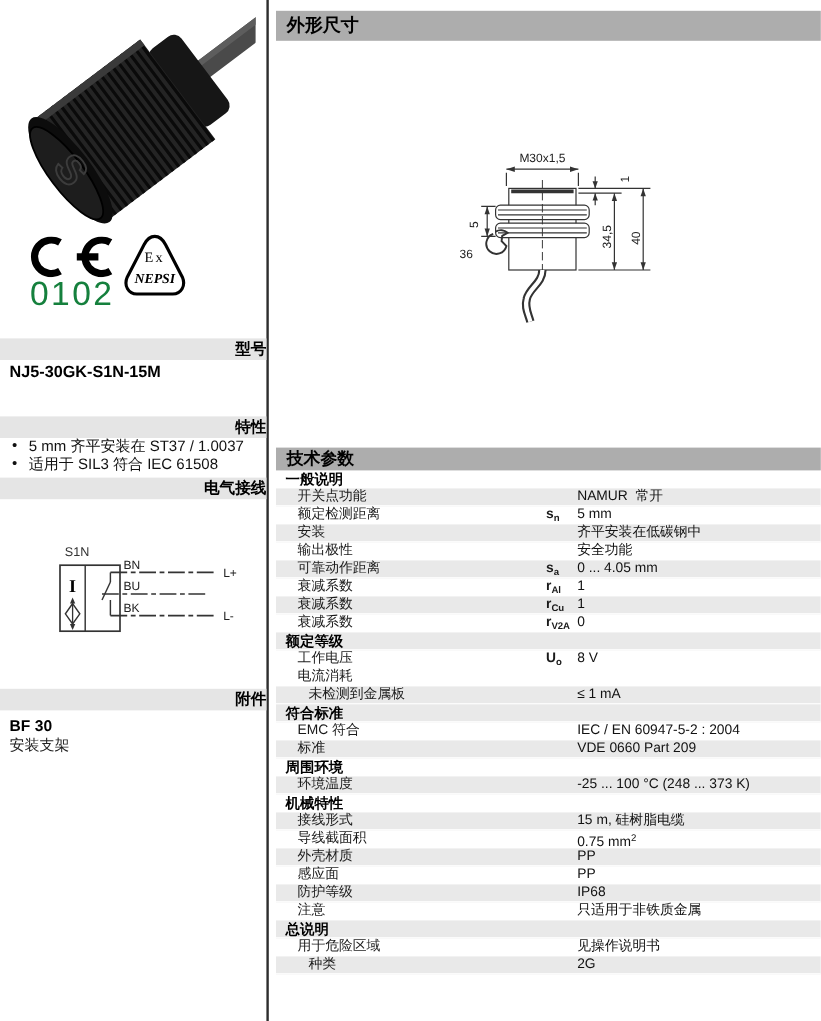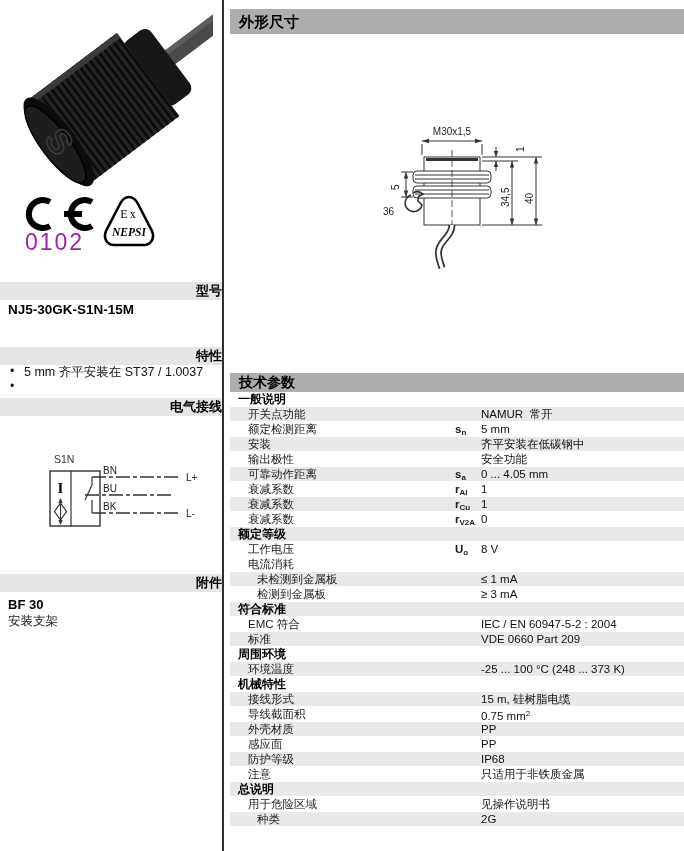--- a/index.html
+++ b/index.html
@@ -25,21 +25,21 @@
   #bar-dims{top:9px;height:25px;font-size:15px;line-height:25px}
   #bar-tech{top:373px;height:19px;font-size:14px;line-height:19px}
   #model-value{top:302px;left:8px;font-weight:bold;font-size:13.5px}
   .feature{left:10px;width:210px;font-size:12.5px;color:#111;display:flex}
   .feature .dot{width:14px;flex:none}
   .feature .dot::before{content:"•"}
   #feature-1{top:364px}
   #feature-2{top:379px}
   #acc-name{top:597px;left:8px;font-weight:bold;font-size:13px}
   #acc-desc{top:613px;left:8px;font-size:12.5px;color:#222}
-  #ce-number{top:229px;left:25px;font-size:23px;letter-spacing:2px;color:#a21caf}
+  #ce-number{top:229px;left:25px;font-size:28px;letter-spacing:2px;color:#15803d}
   
   #tech-body{left:230px;top:392px;width:454px}
   .trow{position:relative;height:14px;border-bottom:1px solid #fff;
         font-size:11.5px;line-height:14px;color:#1a1a1a}
   .trow.alt{background:#e9e9e9}
   .tlabel{padding-left:18px;display:inline-block;white-space:pre}
   .tlabel.ind{padding-left:27px}
   .tsec .tlabel{font-weight:bold;padding-left:8px;font-size:12px;color:#000000}
   .tsym{position:absolute;left:225px;top:0;font-weight:bold}
   .tsym sub{font-size:8px;vertical-align:-2px}
@@ -87,20 +87,21 @@
 <div class="abs lbar" style="top:282px">型号</div>
 <div class="abs" id="model-value">NJ5-30GK-S1N-15M</div>
 
 <div class="abs lbar" style="top:347px">特性</div>
 <div class="abs feature" id="feature-1">
   <span class="dot"></span>
   <span>5 mm 齐平安装在 ST37 / 1.0037</span>
 </div>
 <div class="abs feature" id="feature-2">
   <span class="dot"></span>
+  <span>适用于 SIL3  符合 IEC 61508</span>
 </div>
 
 <div class="abs lbar" style="top:398px">电气接线</div>
 <svg class="abs" style="left:8px;top:450px" width="205" height="92" viewBox="0 0 205 92">
   <text x="46" y="13" font-size="10.5" fill="#333">S1N</text>
 
   <rect x="42" y="21" width="50" height="55" fill="#fff" stroke="#333" stroke-width="1.4"></rect>
   <line x1="63" y1="21" x2="63" y2="76" stroke="#333" stroke-width="1.2"></line>
   <text x="52.5" y="43" text-anchor="middle" font-size="15" font-weight="bold" class="serif">I</text>
   <g>
@@ -198,21 +199,20 @@
     <div class="trow alt"><span class="tlabel">安装</span><span class="tval">齐平安装在低碳钢中</span></div>
     <div class="trow"><span class="tlabel">输出极性</span><span class="tval">安全功能</span></div>
     <div class="trow alt"><span class="tlabel">可靠动作距离</span><span class="tsym">s<sub>a</sub></span><span class="tval">0 ... 4.05 mm</span></div>
     <div class="trow"><span class="tlabel">衰减系数</span><span class="tsym">r<sub>Al</sub></span><span class="tval">1</span></div>
     <div class="trow alt"><span class="tlabel">衰减系数</span><span class="tsym">r<sub>Cu</sub></span><span class="tval">1</span></div>
     <div class="trow"><span class="tlabel">衰减系数</span><span class="tsym">r<sub>V2A</sub></span><span class="tval">0</span></div>
     <div class="trow alt tsec"><span class="tlabel">额定等级</span></div>
     <div class="trow"><span class="tlabel">工作电压</span><span class="tsym">U<sub>o</sub></span><span class="tval">8 V</span></div>
     <div class="trow"><span class="tlabel">电流消耗</span></div>
     <div class="trow alt"><span class="tlabel ind">未检测到金属板</span><span class="tval">≤ 1 mA</span></div>
-    <div class="trow"><span class="tlabel ind">检测到金属板</span><span class="tval">≥ 3 mA</span></div>
     <div class="trow alt tsec"><span class="tlabel">符合标准</span></div>
     <div class="trow"><span class="tlabel">EMC 符合</span><span class="tval">IEC / EN 60947-5-2 : 2004</span></div>
     <div class="trow alt"><span class="tlabel">标准</span><span class="tval">VDE 0660 Part 209</span></div>
     <div class="trow tsec"><span class="tlabel">周围环境</span></div>
     <div class="trow alt"><span class="tlabel">环境温度</span><span class="tval">-25 ... 100 °C (248 ... 373 K)</span></div>
     <div class="trow tsec"><span class="tlabel">机械特性</span></div>
     <div class="trow alt"><span class="tlabel">接线形式</span><span class="tval">15 m, 硅树脂电缆</span></div>
     <div class="trow"><span class="tlabel">导线截面积</span><span class="tval">0.75 mm<sup>2</sup></span></div>
     <div class="trow alt"><span class="tlabel">外壳材质</span><span class="tval">PP</span></div>
     <div class="trow"><span class="tlabel">感应面</span><span class="tval">PP</span></div>

